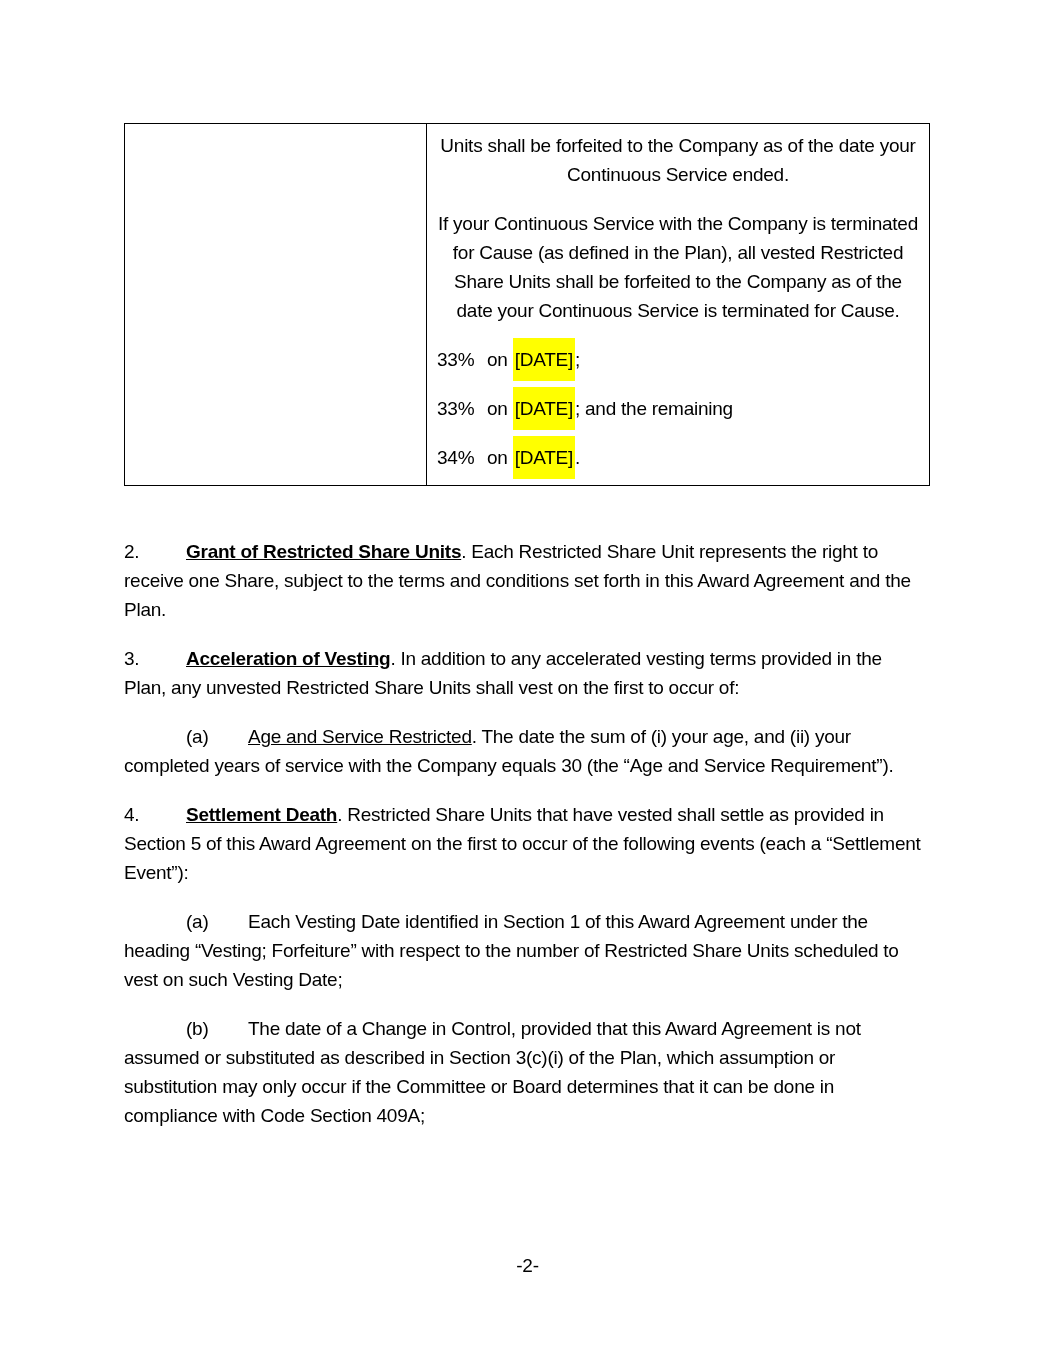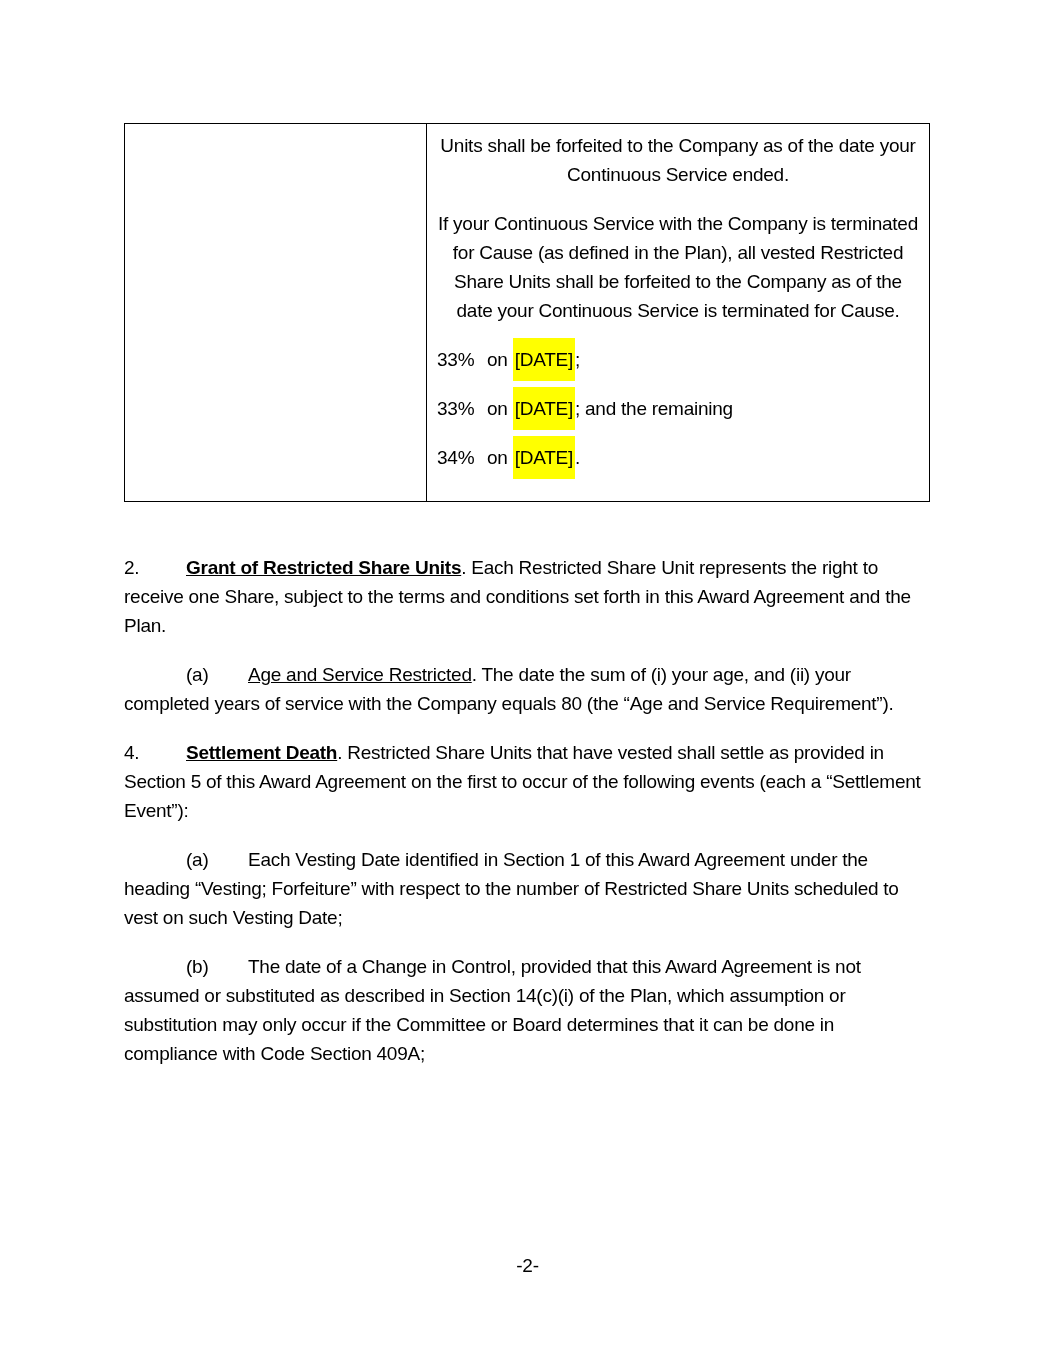--- a/index.html
+++ b/index.html
@@ -29,21 +29,21 @@
     width: 301px;
     flex: 0 0 301px;
     border-right: 1.5px solid #000;
   }
   .cell-right {
     flex: 1;
     padding: 7px 10px 13px 10px;
   }
   .cell-right .cpara { margin: 0 0 20px 0; text-align: center; }
   .vest-line { margin: 0 0 20px 0; }
-  .vest-line:last-child { margin-bottom: 16px; }
+  .vest-line:last-child { margin-bottom: 0; }
   .pct { display: inline-block; width: 50px; }
   mark {
     background: var(--hl, #ffff00);
     color: inherit;
     padding: 11px 2px;
   }
 
   
   .para { margin: 0 8px 20px 0; }
   .tab-num { display: inline-block; width: 62px; }
@@ -74,25 +74,26 @@
       <div class="vest-line"><span class="pct">33%</span><span>on </span><mark>[DATE]</mark><span>;</span></div>
 
       <div class="vest-line"><span class="pct">33%</span><span>on </span><mark>[DATE]</mark><span>; and the remaining</span></div>
 
       <div class="vest-line"><span class="pct">34%</span><span>on </span><mark>[DATE]</mark><span>.</span></div>
     </div>
   </div>
 
   <div class="para"><span class="tab-num">2.</span><span class="h">Grant of Restricted Share Units</span><span>. Each Restricted Share Unit represents the right to receive one Share, subject to the terms and conditions set forth in this Award Agreement and the Plan.</span></div>
 
+  <div class="para"><span class="tab-num">3.</span><span class="h">Acceleration of Vesting</span><span>. In addition to any accelerated vesting terms provided in the Plan, any unvested Restricted Share Units shall vest on the first to occur of:</span></div>
 
-  <div class="para"><span class="tab-sub">(a)</span><span class="u">Age and Service Restricted</span><span>. The date the sum of (i) your age, and (ii) your completed years of service with the Company equals 80 (the “Age and Service Requirement”).</span></div>
+  <div class="para"><span class="tab-sub">(a)</span><span class="u">Age and Service Restricted</span><span>. The date the sum of (i) your age, and (ii) your completed years of service with the Company equals 30 (the “Age and Service Requirement”).</span></div>
 
 
   <div class="para"><span class="tab-num">4.</span><span class="h">Settlement Death</span><span>. Restricted Share Units that have vested shall settle as provided in Section 5 of this Award Agreement on the first to occur of the following events (each a “Settlement Event”):</span></div>
 
   <div class="para"><span class="tab-sub">(a)</span><span>Each Vesting Date identified in Section 1 of this Award Agreement under the heading “Vesting; Forfeiture” with respect to the number of Restricted Share Units scheduled to vest on such Vesting Date;</span></div>
 
-  <div class="para"><span class="tab-sub">(b)</span><span>The date of a Change in Control, provided that this Award Agreement is not assumed or substituted as described in Section 14(c)(i) of the Plan, which assumption or substitution may only occur if the Committee or Board determines that it can be done in compliance with Code Section 409A;</span></div>
+  <div class="para"><span class="tab-sub">(b)</span><span>The date of a Change in Control, provided that this Award Agreement is not assumed or substituted as described in Section 3(c)(i) of the Plan, which assumption or substitution may only occur if the Committee or Board determines that it can be done in compliance with Code Section 409A;</span></div>
 
 </div>
 
 <div class="footer">-2-</div>
 
 </body></html>

